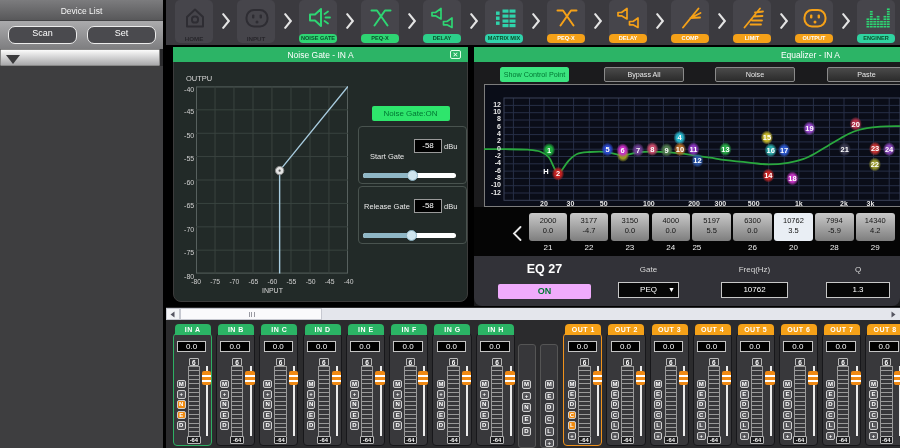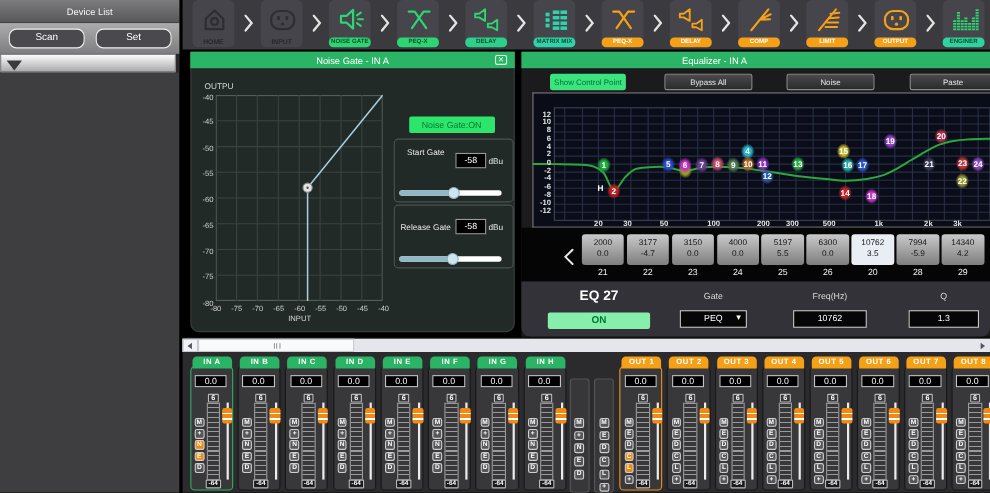--- a/index.html
+++ b/index.html
@@ -227,36 +227,36 @@
 <div class="t" style="position:absolute;left:225.325px;top:277.5px;width:18px;color:#cfcfcf;font-size:6.8px;text-align:center;">-70</div>
 <div class="t" style="position:absolute;left:244.3875px;top:277.5px;width:18px;color:#cfcfcf;font-size:6.8px;text-align:center;">-65</div>
 <div class="t" style="position:absolute;left:263.45px;top:277.5px;width:18px;color:#cfcfcf;font-size:6.8px;text-align:center;">-60</div>
 <div class="t" style="position:absolute;left:282.5125px;top:277.5px;width:18px;color:#cfcfcf;font-size:6.8px;text-align:center;">-55</div>
 <div class="t" style="position:absolute;left:301.575px;top:277.5px;width:18px;color:#cfcfcf;font-size:6.8px;text-align:center;">-50</div>
 <div class="t" style="position:absolute;left:320.6375px;top:277.5px;width:18px;color:#cfcfcf;font-size:6.8px;text-align:center;">-45</div>
 <div class="t" style="position:absolute;left:339.7px;top:277.5px;width:18px;color:#cfcfcf;font-size:6.8px;text-align:center;">-40</div>
 <div class="t" style="position:absolute;left:196.2px;top:287.0px;width:152.5px;color:#d8d8d8;font-size:7px;text-align:center;">INPUT</div>
 <div style="position:absolute;left:371.5px;top:106px;width:78px;height:15px;background:#2ee56c;border-radius:2px;color:#073;font-size:8px;text-align:center;line-height:15px;">Noise Gate:ON</div>
 <div style="position:absolute;left:358px;top:125.5px;width:109px;height:58px;border:1px solid #49534f;border-radius:4px;"></div>
-<div class="t" style="position:absolute;left:370px;top:134px;color:#e8e8e8;font-size:7.5px;">Start Gate</div>
+<div class="t" style="position:absolute;left:370px;top:152px;color:#e8e8e8;font-size:7.5px;">Start Gate</div>
 <div style="position:absolute;left:414px;top:138.5px;width:28px;height:14px;background:#000;border:1px solid #9a9a9a;color:#fff;font-size:8px;text-align:center;line-height:12px;">-58</div>
 <div class="t" style="position:absolute;left:444px;top:141.5px;color:#e8e8e8;font-size:7.5px;">dBu</div>
 <div style="position:absolute;left:363px;top:172.5px;width:93px;height:5px;background:#fff;border-radius:2.5px;"></div>
 <div style="position:absolute;left:363px;top:172.5px;width:49px;height:5px;background:#8fb7c6;border-radius:2.5px;"></div>
 <div style="position:absolute;left:407px;top:169.5px;width:11px;height:11px;background:#cfe5ee;border:1px solid #8ab0c0;border-radius:50%;"></div>
 <div style="position:absolute;left:358px;top:185.7px;width:109px;height:58px;border:1px solid #49534f;border-radius:4px;"></div>
 <div class="t" style="position:absolute;left:364px;top:202.2px;color:#e8e8e8;font-size:7.5px;">Release Gate</div>
 <div style="position:absolute;left:414px;top:198.7px;width:28px;height:14px;background:#000;border:1px solid #9a9a9a;color:#fff;font-size:8px;text-align:center;line-height:12px;">-58</div>
 <div class="t" style="position:absolute;left:444px;top:201.7px;color:#e8e8e8;font-size:7.5px;">dBu</div>
 <div style="position:absolute;left:363px;top:232.7px;width:93px;height:5px;background:#fff;border-radius:2.5px;"></div>
 <div style="position:absolute;left:363px;top:232.7px;width:48px;height:5px;background:#8fb7c6;border-radius:2.5px;"></div>
 <div style="position:absolute;left:406px;top:229.7px;width:11px;height:11px;background:#cfe5ee;border:1px solid #8ab0c0;border-radius:50%;"></div>
 <div style="position:absolute;left:474px;top:47px;width:426px;height:259px;background:#1b1b1d;"></div>
 <div style="position:absolute;left:474px;top:47px;width:426px;height:14.5px;background:#2cb466;"></div>
-<div class="t" style="position:absolute;left:620px;top:50px;width:220px;color:#fff;font-size:8.5px;text-align:left;">Equalizer - IN A</div>
+<div class="t" style="position:absolute;left:620px;top:50px;width:220px;color:#fff;font-size:8.5px;text-align:right;">Equalizer - IN A</div>
 <div style="position:absolute;left:500px;top:66.5px;width:69px;height:15px;background:#3be47f;border-radius:2.5px;color:#073;font-size:7.2px;text-align:center;line-height:15px;">Show Control Point</div>
 <div style="position:absolute;left:604px;top:66.5px;width:80px;height:15px;background:linear-gradient(#4a4a4a,#2b2b2b);border:1px solid #8a8a8a;border-radius:2px;color:#e8e8e8;font-size:7.2px;text-align:center;line-height:13px;">Bypass All</div>
 <div style="position:absolute;left:715px;top:66.5px;width:80px;height:15px;background:linear-gradient(#4a4a4a,#2b2b2b);border:1px solid #8a8a8a;border-radius:2px;color:#e8e8e8;font-size:7.2px;text-align:center;line-height:13px;">Noise</div>
 <div style="position:absolute;left:826.5px;top:66.5px;width:80px;height:15px;background:linear-gradient(#4a4a4a,#2b2b2b);border:1px solid #8a8a8a;border-radius:2px;color:#e8e8e8;font-size:7.2px;text-align:center;line-height:13px;">Paste</div>
 <div style="position:absolute;left:484px;top:83.5px;width:416px;height:123.5px;background:#0a0d18;border:1px solid #7d7d7d;border-right:none;"></div>
 <svg style="position:absolute;left:484px;top:83.5px;" width="416" height="123.5" viewBox="0 0 416 123.5">
     <line x1="20.0" y1="109.0" x2="416" y2="109.0" stroke="#272f47" stroke-width="1"></line>
     <line x1="20.0" y1="101.7" x2="416" y2="101.7" stroke="#272f47" stroke-width="1"></line>
     <line x1="20.0" y1="94.4" x2="416" y2="94.4" stroke="#272f47" stroke-width="1"></line>
     <line x1="20.0" y1="87.1" x2="416" y2="87.1" stroke="#272f47" stroke-width="1"></line>
@@ -498,32 +498,32 @@
   </svg>
 <div style="position:absolute;left:528.8px;top:212.5px;width:38.5px;height:28px;background:linear-gradient(#c9c9c9,#7e7e7e);border-radius:3px;color:#141414;font-size:7.5px;text-align:center;line-height:1.45;padding-top:3px;">2000<br>0.0</div>
 <div class="t" style="position:absolute;left:528.8px;top:243px;width:38.5px;color:#f0f0f0;font-size:8px;text-align:center;">21</div>
 <div style="position:absolute;left:569.6999999999999px;top:212.5px;width:38.5px;height:28px;background:linear-gradient(#c9c9c9,#7e7e7e);border-radius:3px;color:#141414;font-size:7.5px;text-align:center;line-height:1.45;padding-top:3px;">3177<br>-4.7</div>
 <div class="t" style="position:absolute;left:569.6999999999999px;top:243px;width:38.5px;color:#f0f0f0;font-size:8px;text-align:center;">22</div>
 <div style="position:absolute;left:610.5999999999999px;top:212.5px;width:38.5px;height:28px;background:linear-gradient(#c9c9c9,#7e7e7e);border-radius:3px;color:#141414;font-size:7.5px;text-align:center;line-height:1.45;padding-top:3px;">3150<br>0.0</div>
 <div class="t" style="position:absolute;left:610.5999999999999px;top:243px;width:38.5px;color:#f0f0f0;font-size:8px;text-align:center;">23</div>
 <div style="position:absolute;left:651.5px;top:212.5px;width:38.5px;height:28px;background:linear-gradient(#c9c9c9,#7e7e7e);border-radius:3px;color:#141414;font-size:7.5px;text-align:center;line-height:1.45;padding-top:3px;">4000<br>0.0</div>
 <div class="t" style="position:absolute;left:651.5px;top:243px;width:38.5px;color:#f0f0f0;font-size:8px;text-align:center;">24</div>
 <div style="position:absolute;left:692.4px;top:212.5px;width:38.5px;height:28px;background:linear-gradient(#c9c9c9,#7e7e7e);border-radius:3px;color:#141414;font-size:7.5px;text-align:center;line-height:1.45;padding-top:3px;">5197<br>5.5</div>
-<div class="t" style="position:absolute;left:692.4px;top:243px;width:38.5px;color:#f0f0f0;font-size:8px;text-align:center;">25</div>
+<div class="t" style="position:absolute;left:692.4px;top:243px;width:38.5px;color:#f0f0f0;font-size:8px;">25</div>
 <div style="position:absolute;left:733.3px;top:212.5px;width:38.5px;height:28px;background:linear-gradient(#c9c9c9,#7e7e7e);border-radius:3px;color:#141414;font-size:7.5px;text-align:center;line-height:1.45;padding-top:3px;">6300<br>0.0</div>
 <div class="t" style="position:absolute;left:733.3px;top:243px;width:38.5px;color:#f0f0f0;font-size:8px;text-align:center;">26</div>
 <div style="position:absolute;left:774.1999999999999px;top:212.5px;width:38.5px;height:28px;background:#e9eef4;border-radius:3px;color:#141414;font-size:7.5px;text-align:center;line-height:1.45;padding-top:3px;">10762<br>3.5</div>
 <div class="t" style="position:absolute;left:774.1999999999999px;top:243px;width:38.5px;color:#f0f0f0;font-size:8px;text-align:center;">20</div>
 <div style="position:absolute;left:815.0999999999999px;top:212.5px;width:38.5px;height:28px;background:linear-gradient(#c9c9c9,#7e7e7e);border-radius:3px;color:#141414;font-size:7.5px;text-align:center;line-height:1.45;padding-top:3px;">7994<br>-5.9</div>
 <div class="t" style="position:absolute;left:815.0999999999999px;top:243px;width:38.5px;color:#f0f0f0;font-size:8px;text-align:center;">28</div>
 <div style="position:absolute;left:856.0px;top:212.5px;width:38.5px;height:28px;background:linear-gradient(#c9c9c9,#7e7e7e);border-radius:3px;color:#141414;font-size:7.5px;text-align:center;line-height:1.45;padding-top:3px;">14340<br>4.2</div>
 <div class="t" style="position:absolute;left:856.0px;top:243px;width:38.5px;color:#f0f0f0;font-size:8px;text-align:center;">29</div>
 <div style="position:absolute;left:474px;top:256px;width:426px;height:50px;background:#323238;border-radius:0 0 8px 8px;"></div>
 <div class="t" style="position:absolute;left:497px;top:262px;width:95px;color:#fff;font-size:12.5px;font-weight:bold;text-align:center;">EQ 27</div>
-<div style="position:absolute;left:497.7px;top:284px;width:93.5px;height:15px;background:#86efac;border-radius:2px;color:#073;font-size:9px;font-weight:bold;text-align:center;line-height:15px;">ON</div>
+<div style="position:absolute;left:497.7px;top:284px;width:93.5px;height:15px;background:#f0abfc;border-radius:2px;color:#073;font-size:9px;font-weight:bold;text-align:center;line-height:15px;">ON</div>
 <div class="t" style="position:absolute;left:618px;top:264.5px;width:61px;color:#d8d8d8;font-size:8px;text-align:center;">Gate</div>
 <div style="position:absolute;left:618px;top:281.5px;width:61px;height:16px;background:#060606;border:1px solid #c8c8c8;color:#fff;font-size:8px;text-align:center;line-height:14px;">PEQ</div>
 <div class="t" style="position:absolute;left:668px;top:285.5px;color:#fff;font-size:7px;">▼</div>
 <div class="t" style="position:absolute;left:721px;top:264.5px;width:67px;color:#d8d8d8;font-size:8px;text-align:center;">Freq(Hz)</div>
 <div style="position:absolute;left:721px;top:281.5px;width:67px;height:16px;background:#060606;border:1px solid #c8c8c8;color:#fff;font-size:8px;text-align:center;line-height:14px;">10762</div>
 <div class="t" style="position:absolute;left:826px;top:264.5px;width:64px;color:#d8d8d8;font-size:8px;text-align:center;">Q</div>
 <div style="position:absolute;left:826px;top:281.5px;width:64px;height:16px;background:#060606;border:1px solid #c8c8c8;color:#fff;font-size:8px;text-align:center;line-height:14px;">1.3</div>
 <div style="position:absolute;left:166px;top:307px;width:734px;height:141px;background:#2b2b2d;"></div>
 <div style="position:absolute;left:166px;top:308px;width:734px;height:12px;background:#e4e6ec;"></div>
 <div style="position:absolute;left:180px;top:308px;width:142px;height:12px;background:#fafafc;border:1px solid #c6c8d0;"></div>

